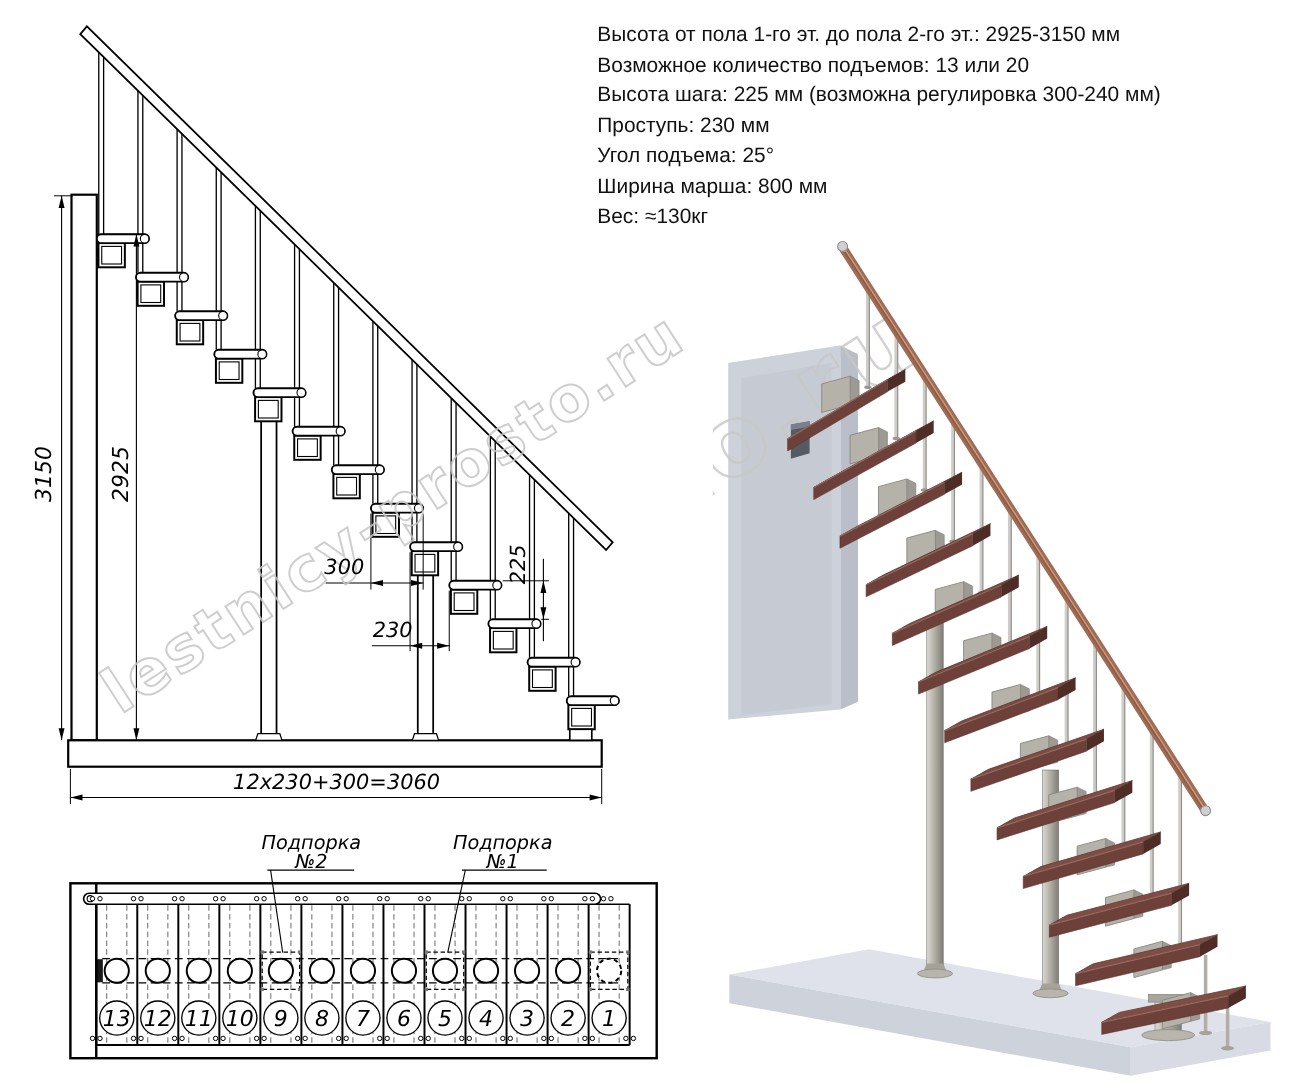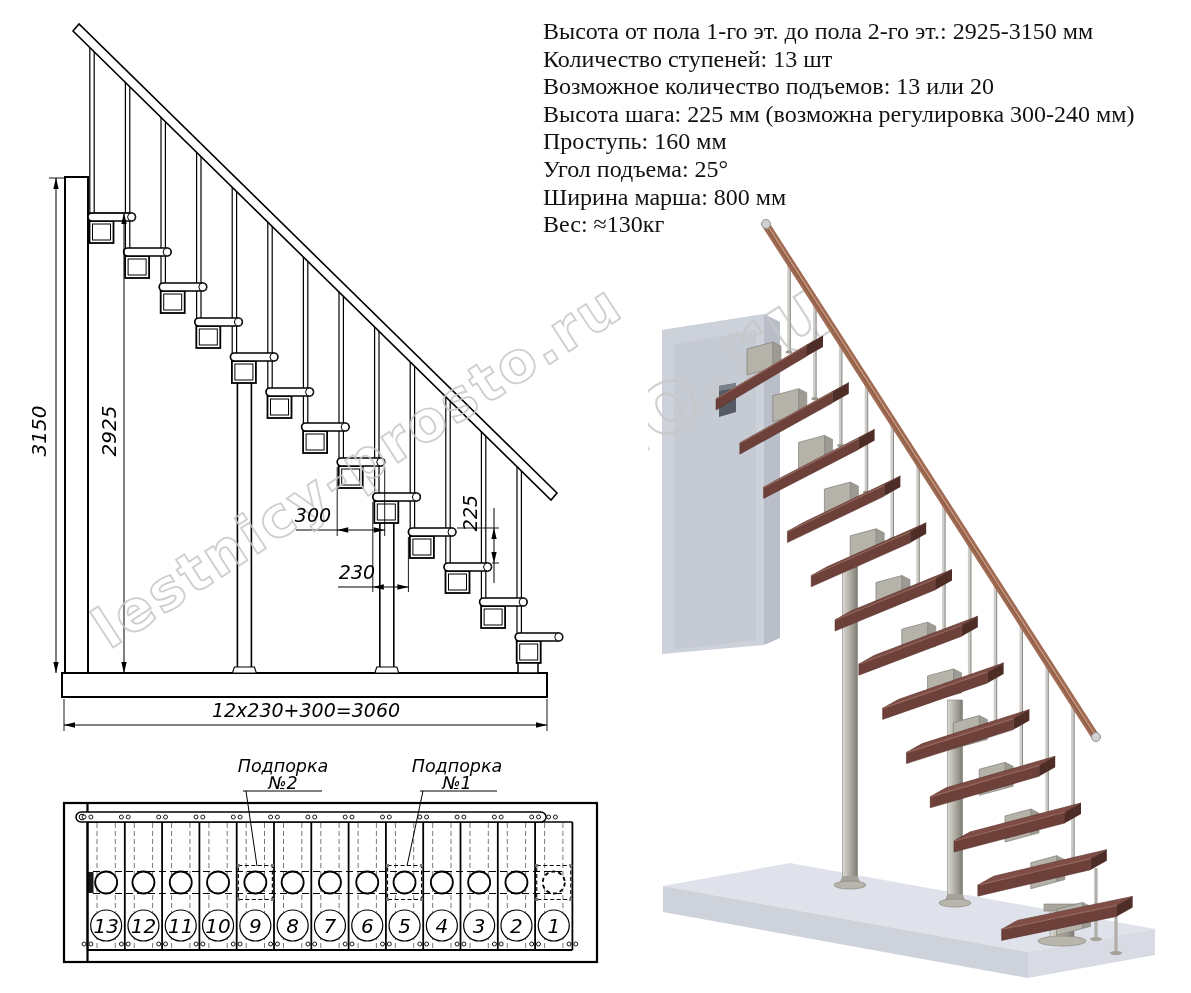--- a/index.html
+++ b/index.html
@@ -1,34 +1,33 @@
 <!DOCTYPE html>
 <html><head>
 <meta charset="utf-8">
 <style>
   html,body{margin:0;padding:0;background:#fff;}
   .canvas{position:relative;width:1191px;height:993px;background:#fff;overflow:hidden;
           font-family:"Liberation Sans",sans-serif;}
   .specs{position:absolute;left:543px;top:18px;width:640px;color:#111;}
-  .spec-line{font-size:24px;line-height:27.6px;white-space:nowrap;font-family:Liberation Serif, serif;}
+  .spec-line{font-size:19px;line-height:27.6px;white-space:nowrap;}
   svg.sheet{position:absolute;left:0;top:0;}
   text{font-family:"DejaVu Sans",sans-serif;}
   .dimtxt{font-style:italic;fill:#000;}
 </style>
 </head>
 <body>
 
 <div class="canvas">
 
   <div class="specs">
       <div class="spec-line">Высота от пола 1-го эт. до пола 2-го эт.: 2925-3150 мм</div>
-      <div class="spec-line">Количество ступеней: 13 шт</div>
       <div class="spec-line">Возможное количество подъемов: 13 или 20</div>
       <div class="spec-line">Высота шага: 225 мм (возможна регулировка 300-240 мм)</div>
-      <div class="spec-line">Проступь: 160 мм</div>
+      <div class="spec-line">Проступь: 230 мм</div>
       <div class="spec-line">Угол подъема: 25°</div>
       <div class="spec-line">Ширина марша: 800 мм</div>
       <div class="spec-line">Вес: ≈130кг</div>
     </div>
 
   <svg class="sheet" width="1191" height="993" viewBox="0 0 1191 993">
     <defs>
       <clipPath id="clip3d">
           <rect x="648" y="210" width="543" height="783"></rect>
         </clipPath>

